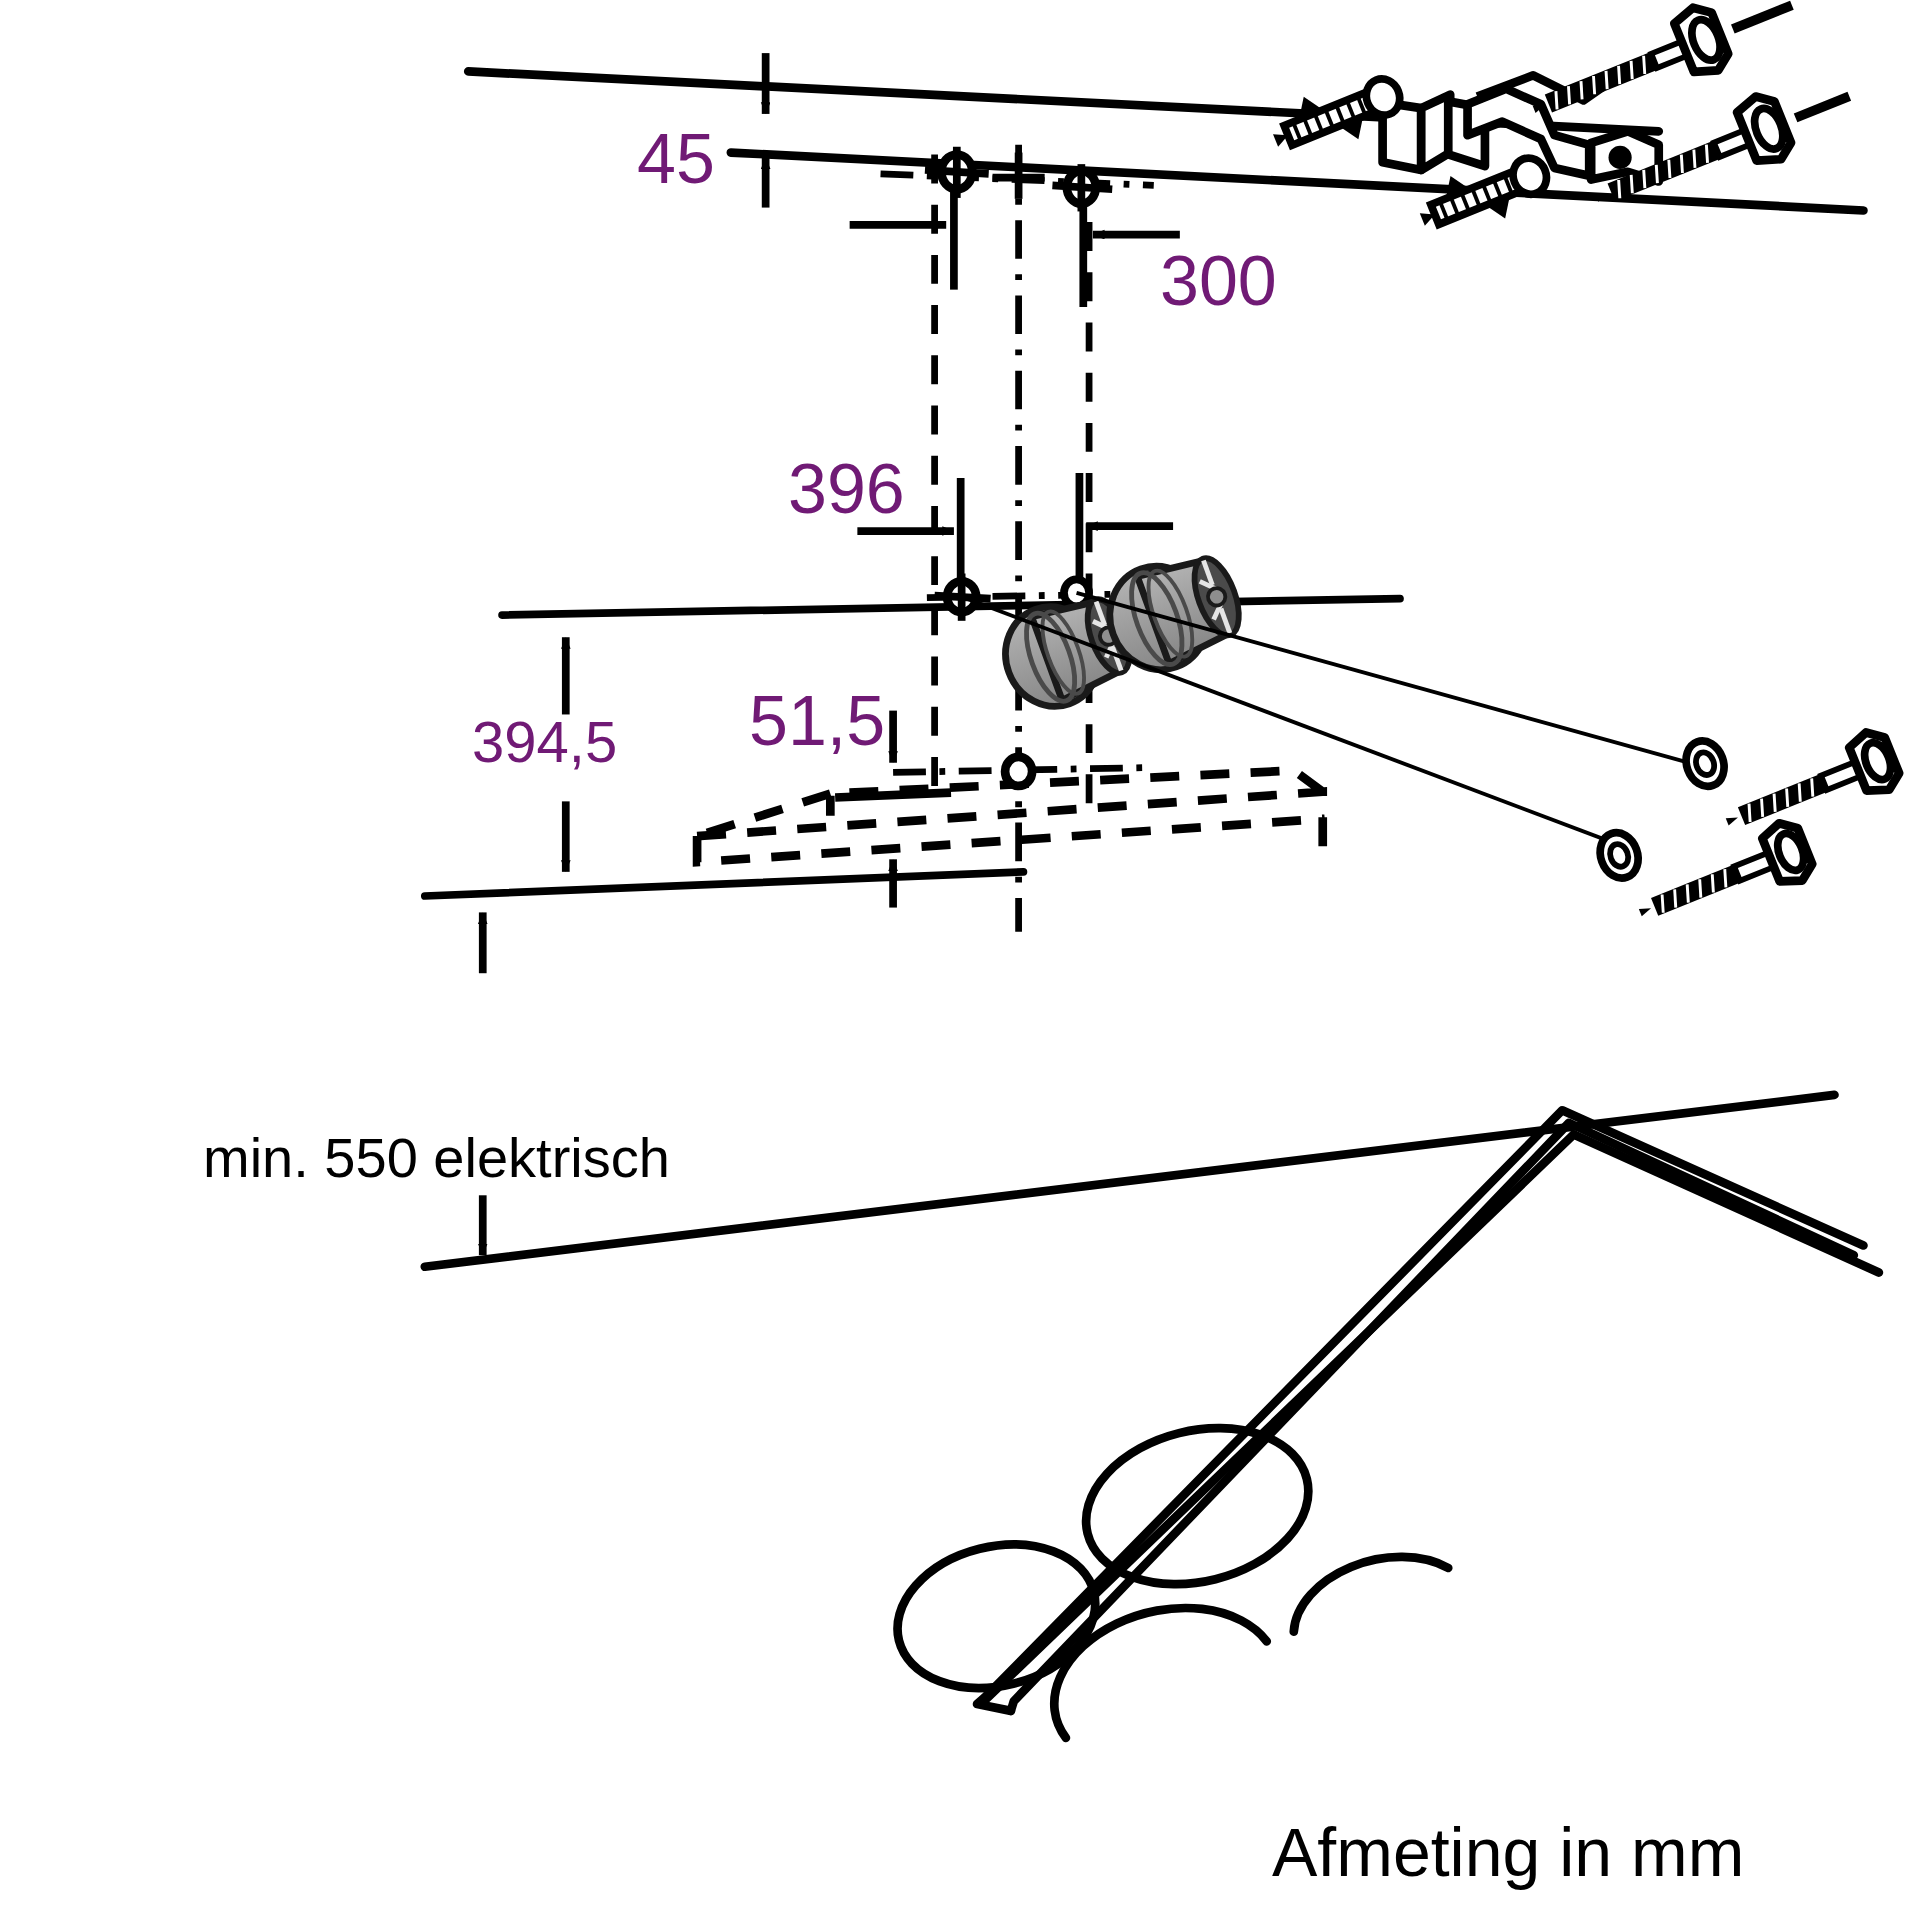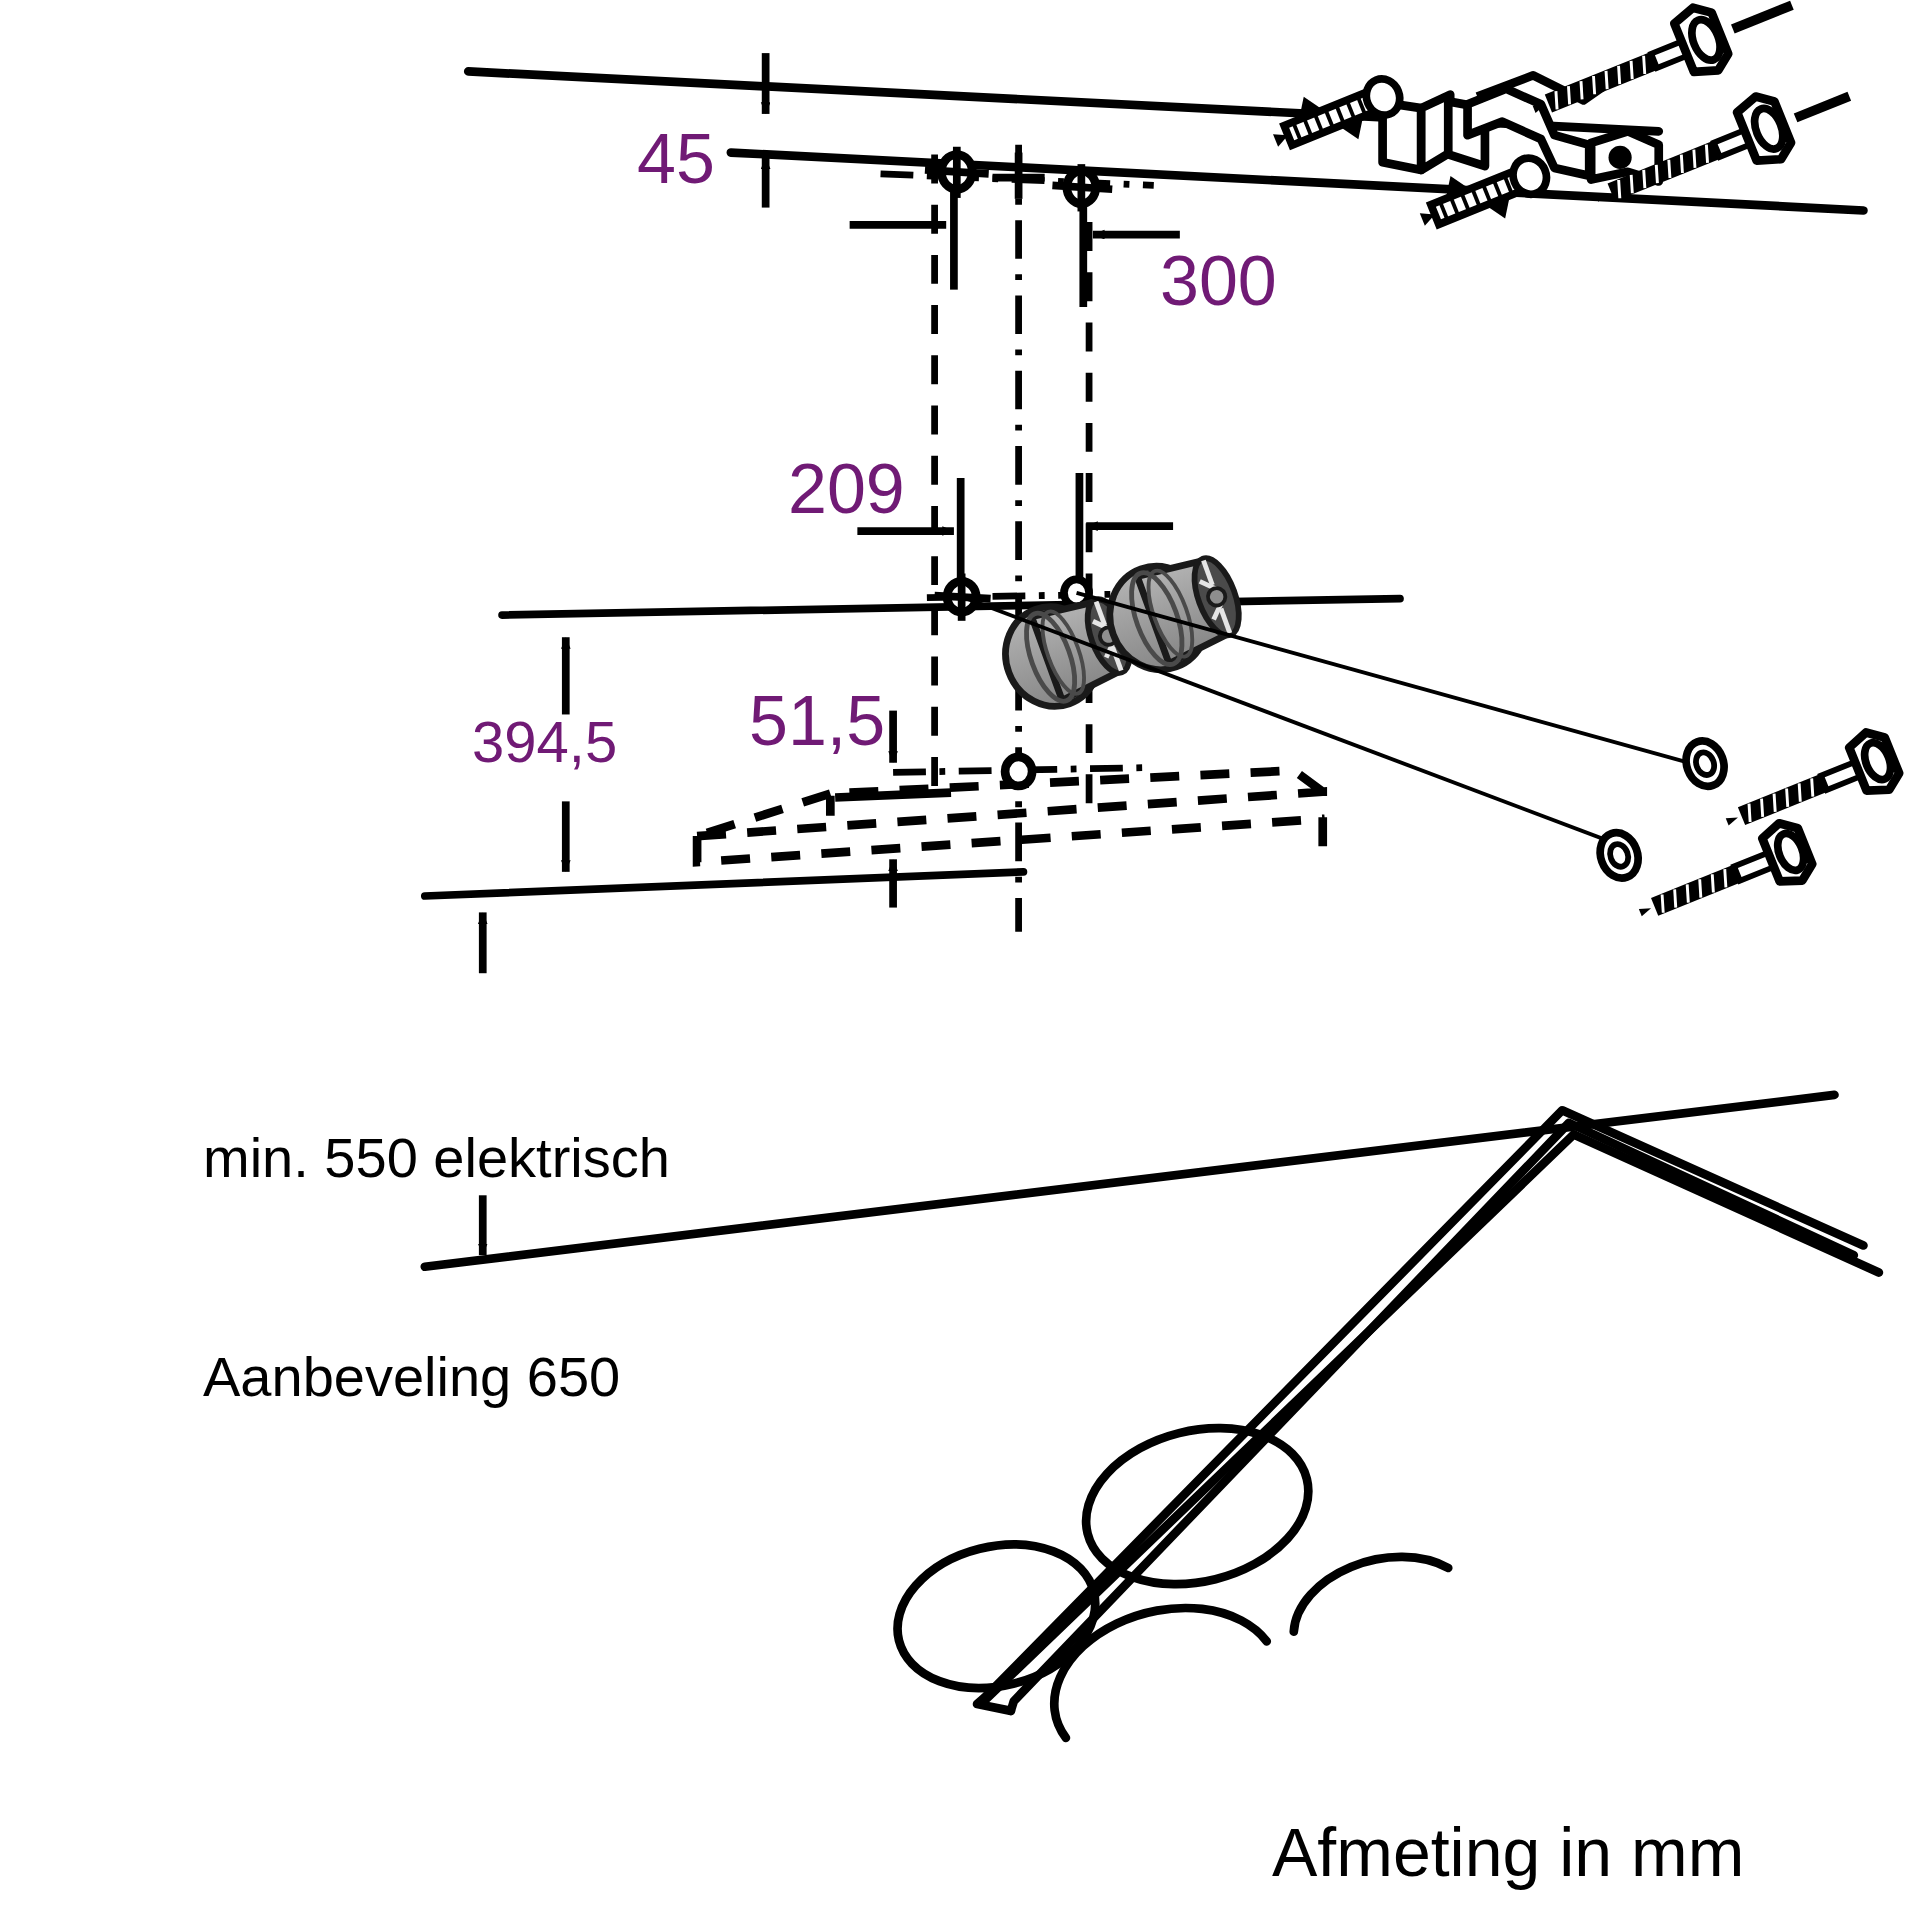--- a/index.html
+++ b/index.html
@@ -340,29 +340,28 @@
       <path d="M1104 1800 A 112 78 -14 0 1 1312 1700"></path>
       <path d="M1340 1690 A 96 66 -14 0 1 1500 1624"></path>
     </g>
 
   </svg>
 
   <div class="dim-text" style="left:637px; top:124px; font-size:70px;">45</div>
 
   <div class="dim-text" style="left:1134px; top:246px; font-size:70px;margin-left:26px;">300</div>
 
-  <div class="dim-text" style="left:788px; top:454px; font-size:70px;">209</div>
+  <div class="dim-text" style="left:788px; top:454px; font-size:70px;">396</div>
 
   <div class="dim-text" style="left:749px; top:686px; font-size:70px;">51,5</div>
 
   <div class="dim-text" style="left:472px; top:713px; font-size:58px;">394,5</div>
 
   <div class="note-block" style="left:203px; top:975px; font-size:56px; line-height:73px;">
     <div>min. 550 elektrisch</div>
-    <div>Aanbeveling 650</div>
   </div>
 
   <div class="note-block" style="left:29px; top:1726px; font-size:68px; line-height:77px;">
     <div>
       
     </div>
     
   </div>
 
   <div class="note-block" style="left:1272px; top:1813px; font-size:68px;">Afmeting in mm</div>

